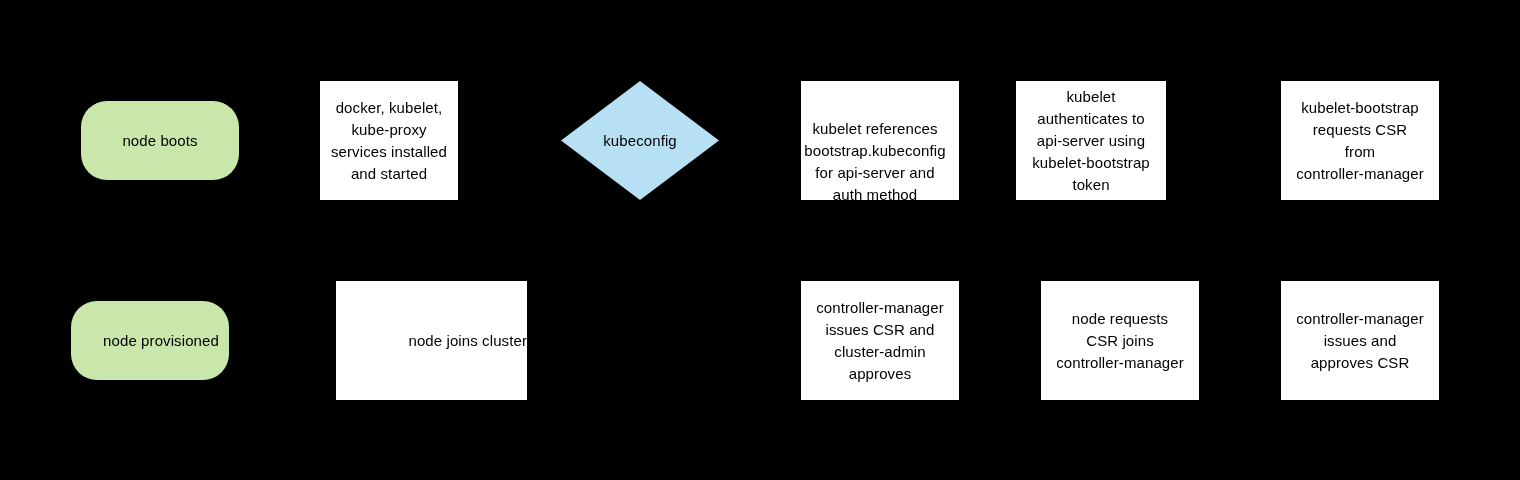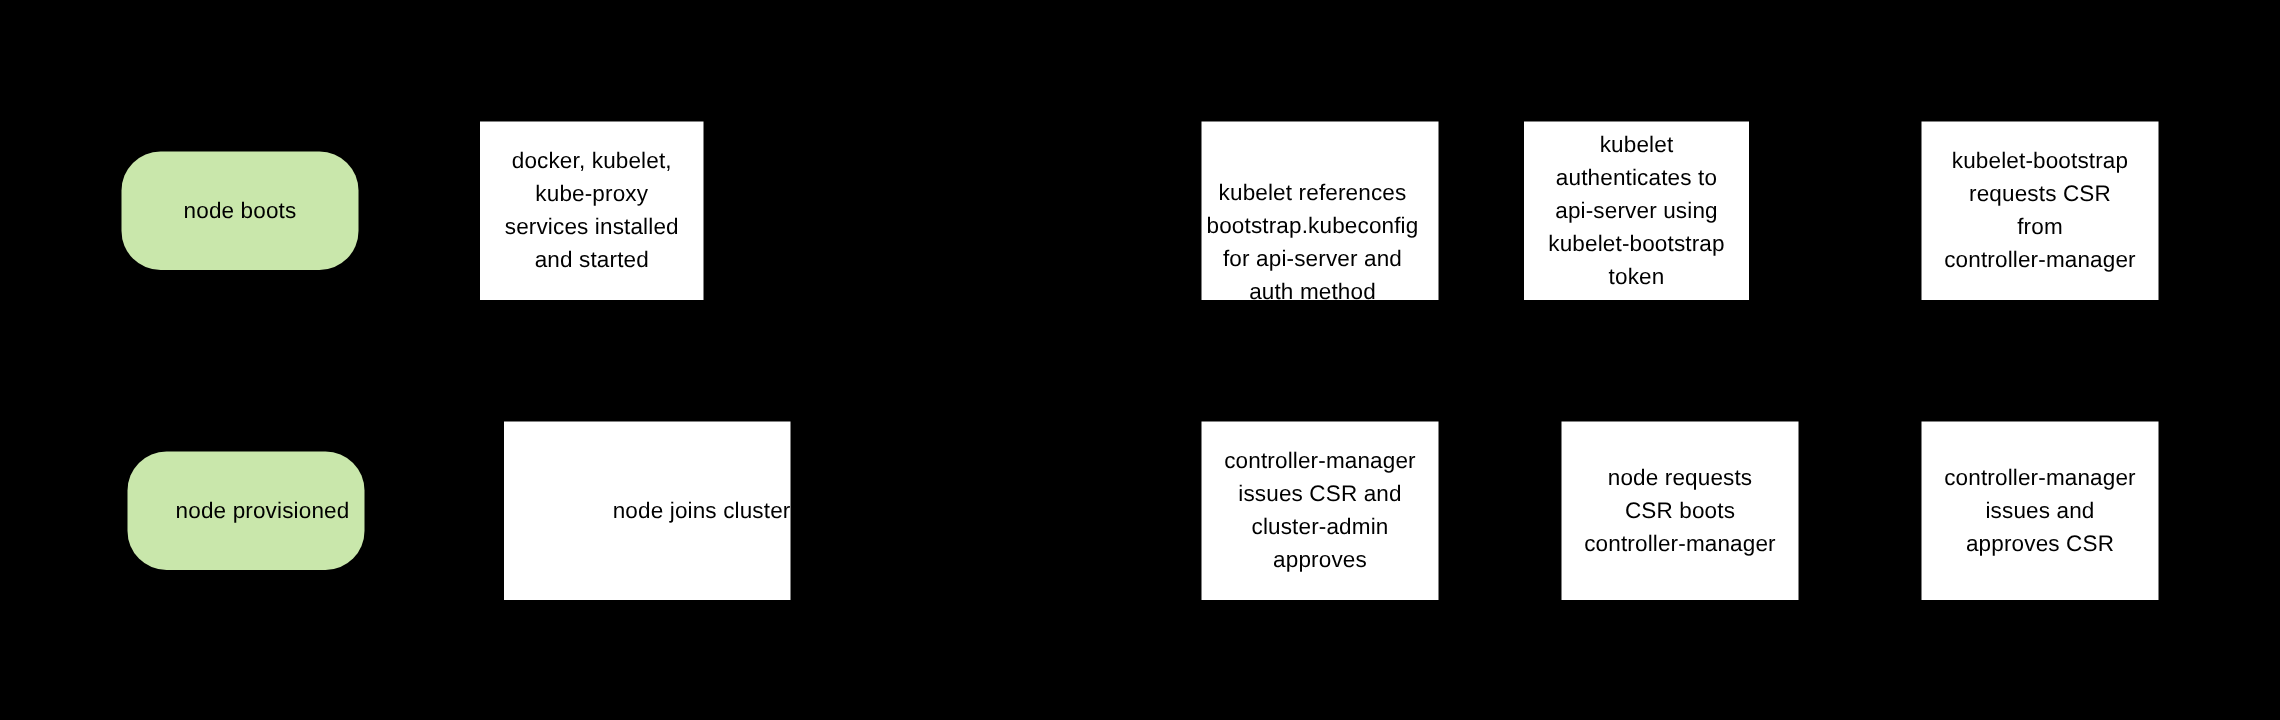--- a/index.html
+++ b/index.html
@@ -69,27 +69,33 @@
 </style>
 </head>
 <body>
 
 <div id="canvas">
 
   <div class="node shape-terminator" style="left: 81px; top: 101px; width: 158px; height: 79px;">
     <span class="label">node boots</span>
   </div>
 
-  <div class="node shape-process" style="left: 320px; top: 81px; width: 149px; height: 119px;">
+  <div class="node shape-process" style="left: 320px; top: 81px; width: 138px; height: 119px;">
     <span class="label">docker, kubelet,
 kube-proxy
 services installed
 and started</span>
   </div>
 
+  <div class="node shape-decision" style="left: 561px; top: 81px; width: 158px; height: 119px;">
+    <svg class="diamond-svg" viewBox="0 0 158 119" preserveAspectRatio="none">
+      <polygon points="79,0 158,59.5 79,119 0,59.5" fill="#b8e0f5"></polygon>
+    </svg>
+    <span class="label">kubeconfig</span>
+  </div>
 
   <div class="node shape-process overflow-text" style="left: 801px; top: 81px; width: 158px; height: 119px;">
     <span class="label">kubelet references
 bootstrap.kubeconfig
 for api-server and
 auth method</span>
   </div>
 
   <div class="node shape-process" style="left: 1016px; top: 81px; width: 150px; height: 119px;">
     <span class="label">kubelet
@@ -99,39 +105,39 @@
 token</span>
   </div>
 
   <div class="node shape-process" style="left: 1281px; top: 81px; width: 158px; height: 119px;">
     <span class="label">kubelet-bootstrap
 requests CSR
 from
 controller-manager</span>
   </div>
 
-  <div class="node shape-terminator" style="left: 85px; top: 301px; width: 158px; height: 79px; padding-left: 22px;">
+  <div class="node shape-terminator" style="left: 71px; top: 301px; width: 158px; height: 79px; padding-left: 22px;">
     <span class="label">node provisioned</span>
   </div>
 
   <div class="node shape-process" style="left: 336px; top: 281px; width: 191px; height: 119px; text-align: right;">
     <span class="label">node joins cluster</span>
   </div>
 
 
   <div class="node shape-process" style="left: 801px; top: 281px; width: 158px; height: 119px;">
     <span class="label">controller-manager
 issues CSR and
 cluster-admin
 approves</span>
   </div>
 
   <div class="node shape-process" style="left: 1041px; top: 281px; width: 158px; height: 119px;">
     <span class="label">node requests
-CSR boots
+CSR joins
 controller-manager</span>
   </div>
 
   <div class="node shape-process" style="left: 1281px; top: 281px; width: 158px; height: 119px;">
     <span class="label">controller-manager
 issues and
 approves CSR</span>
   </div>
 
 </div>

